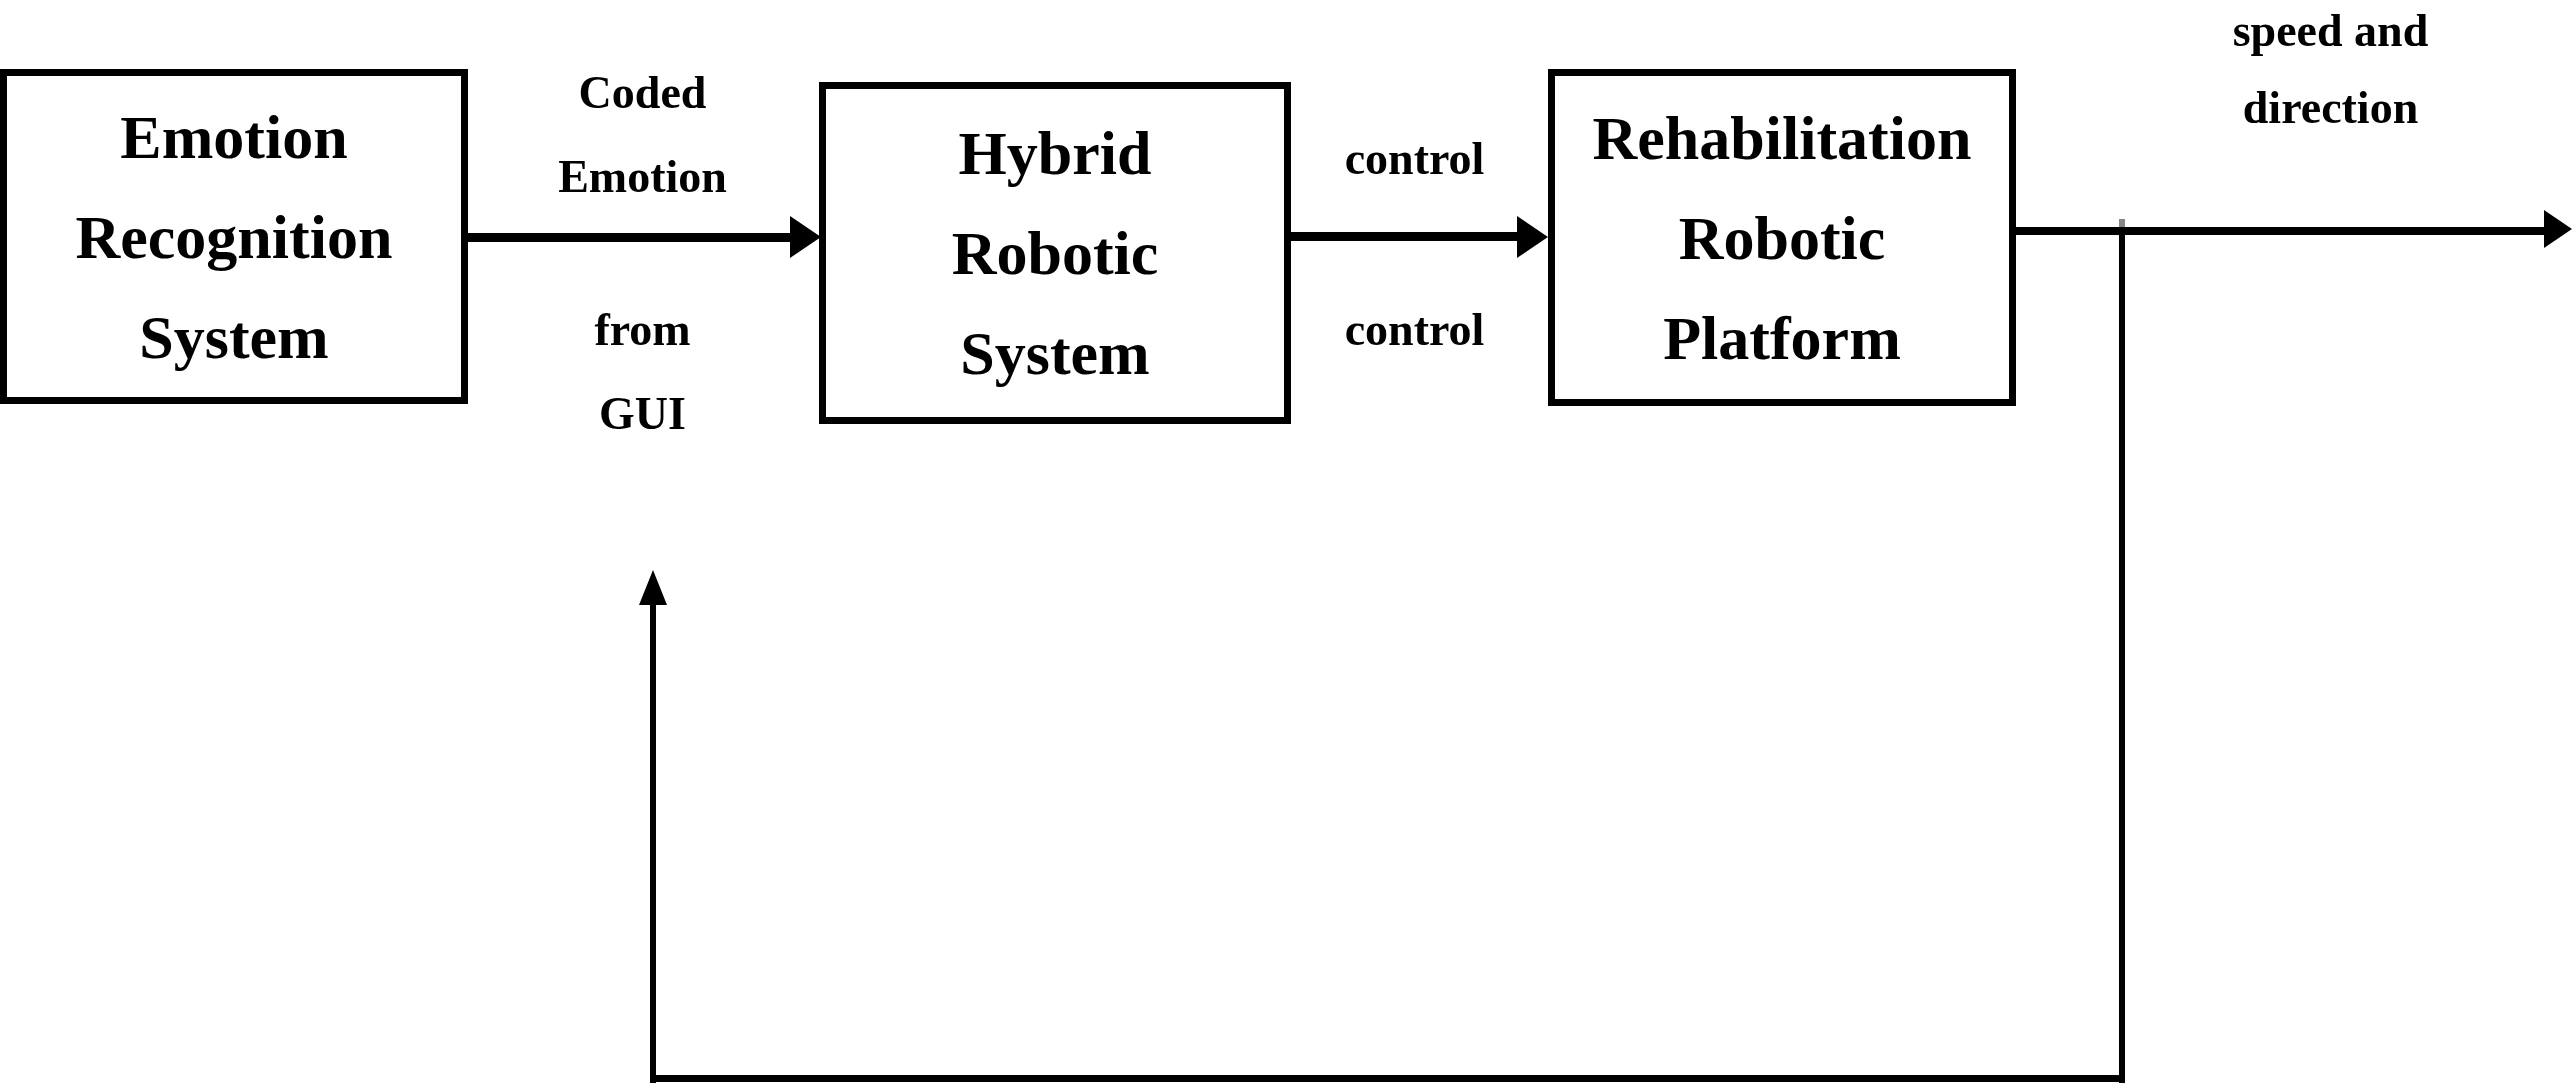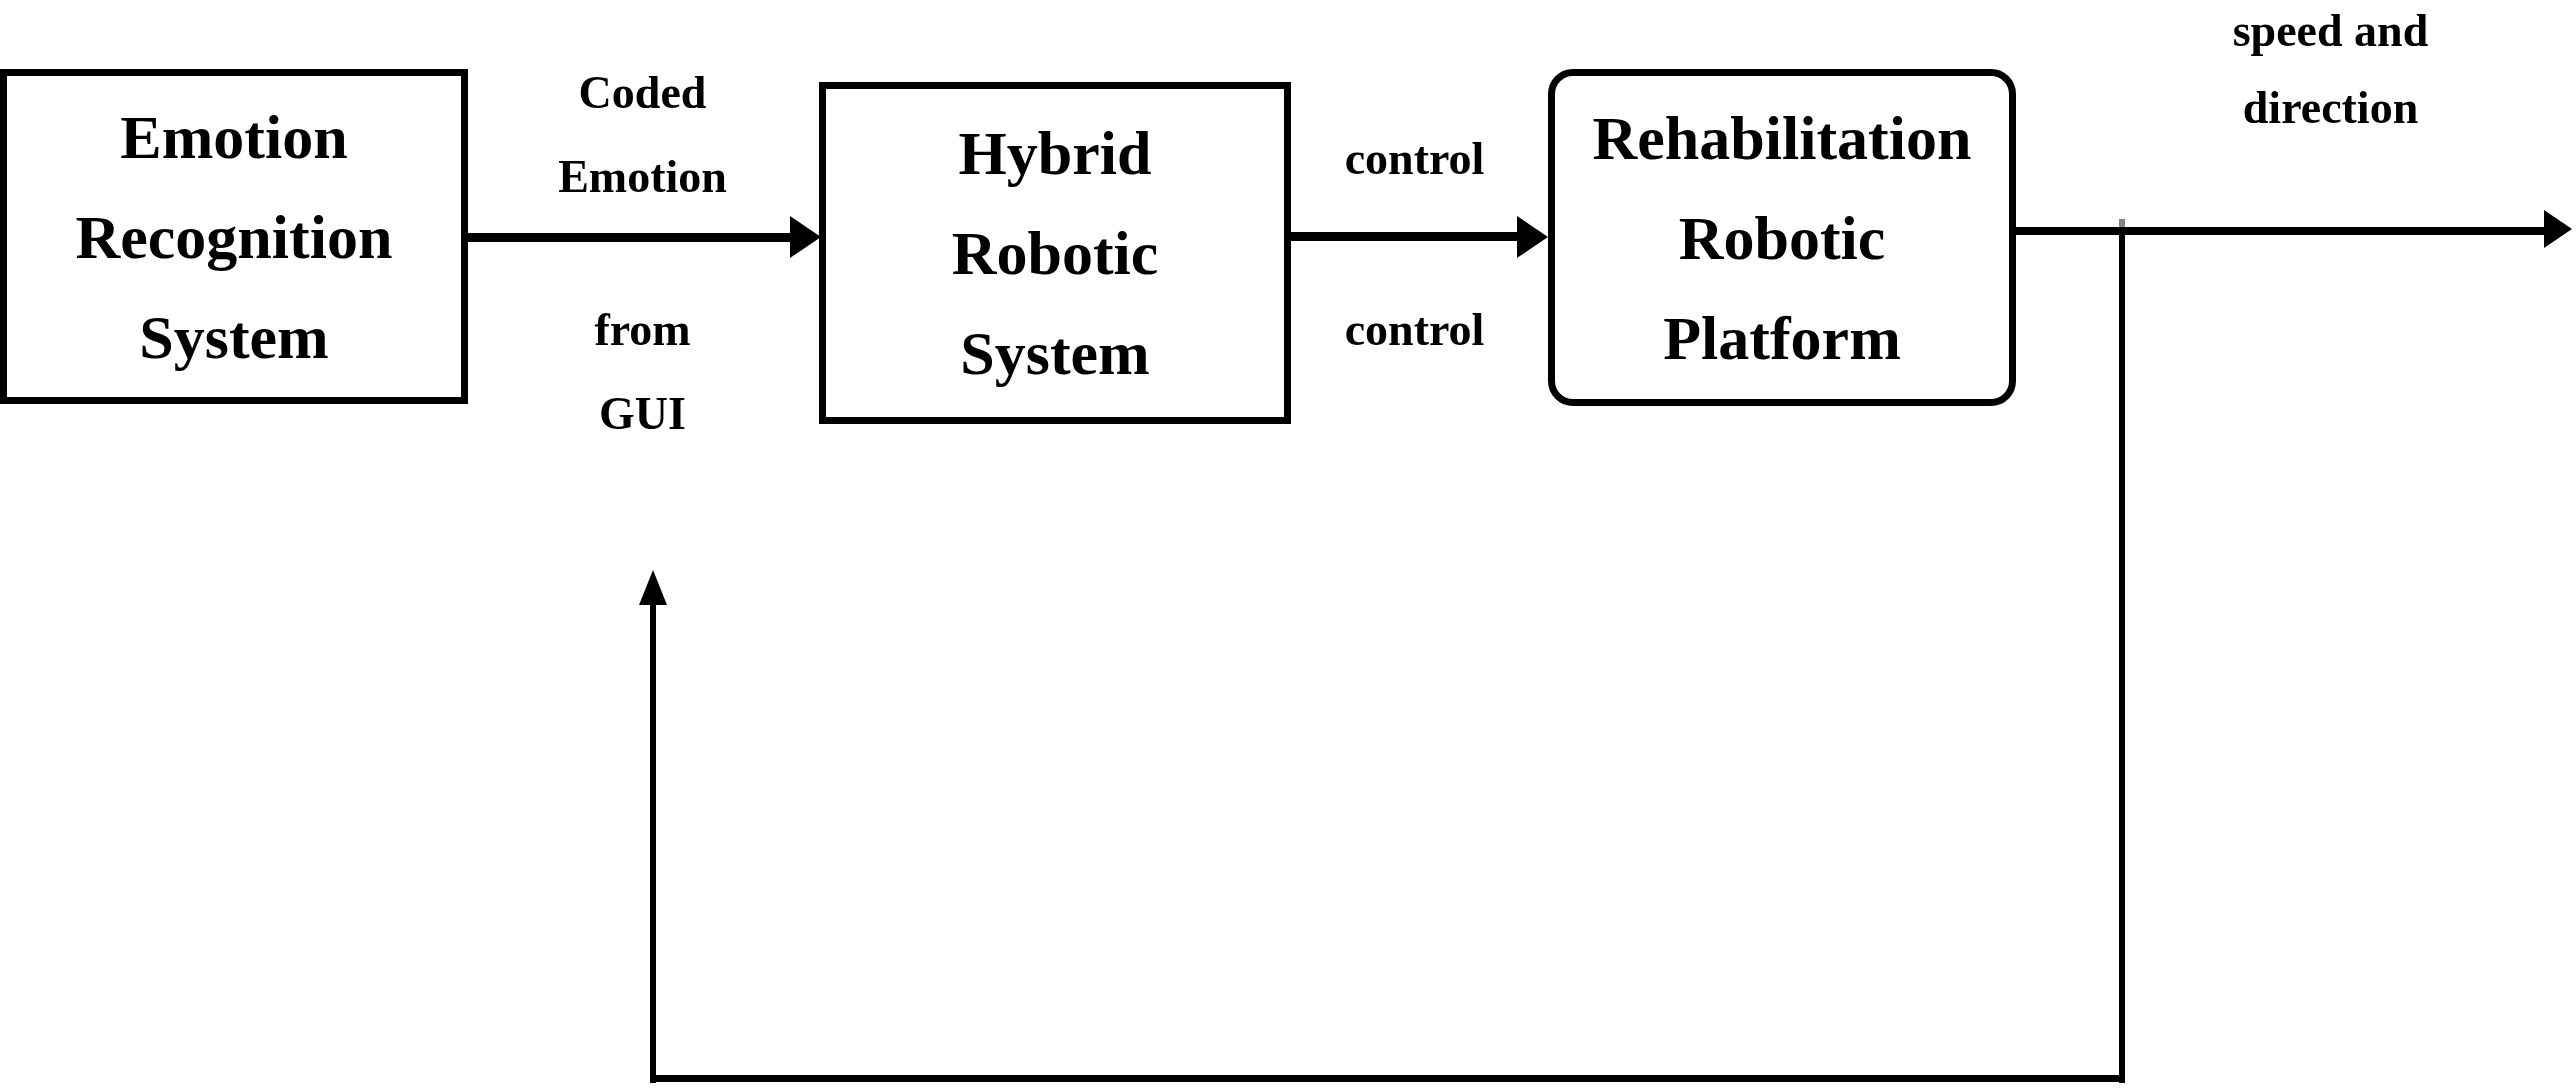--- a/index.html
+++ b/index.html
@@ -29,21 +29,21 @@
     text-align: center;
   }
   .block .block-title {
     font-size: 62px;
     font-weight: 700;
     line-height: 100px;
     white-space: pre-line;
   }
   #box-emotion  { left: 0px;    top: 69px; width: 468px; height: 335px; }
   #box-hybrid   { left: 819px; top: 82px; width: 472px; height: 342px; }
-  #box-rehab    { left: 1548px; top: 69px; width: 468px; height: 337px; border-radius: 25px; }
+  #box-rehab    { left: 1548px; top: 69px; width: 468px; height: 337px; }
 
   
   .hline { position: absolute; background: #000000; }
   #arrow1-shaft { left: 465px;  top: 233px;  width: 327px;  height: 8.8px; }
   #arrow2-shaft { left: 1287px; top: 232px;  width: 232px;  height: 8.8px; }
   #output-shaft { left: 2014px; top: 227px;  width: 534px;  height: 8px; }
   #feedback-bottom { left: 650px; top: 1075px; width: 1475px; height: 7.4px; }
 
   
   .vline { position: absolute; background: #000000; }

